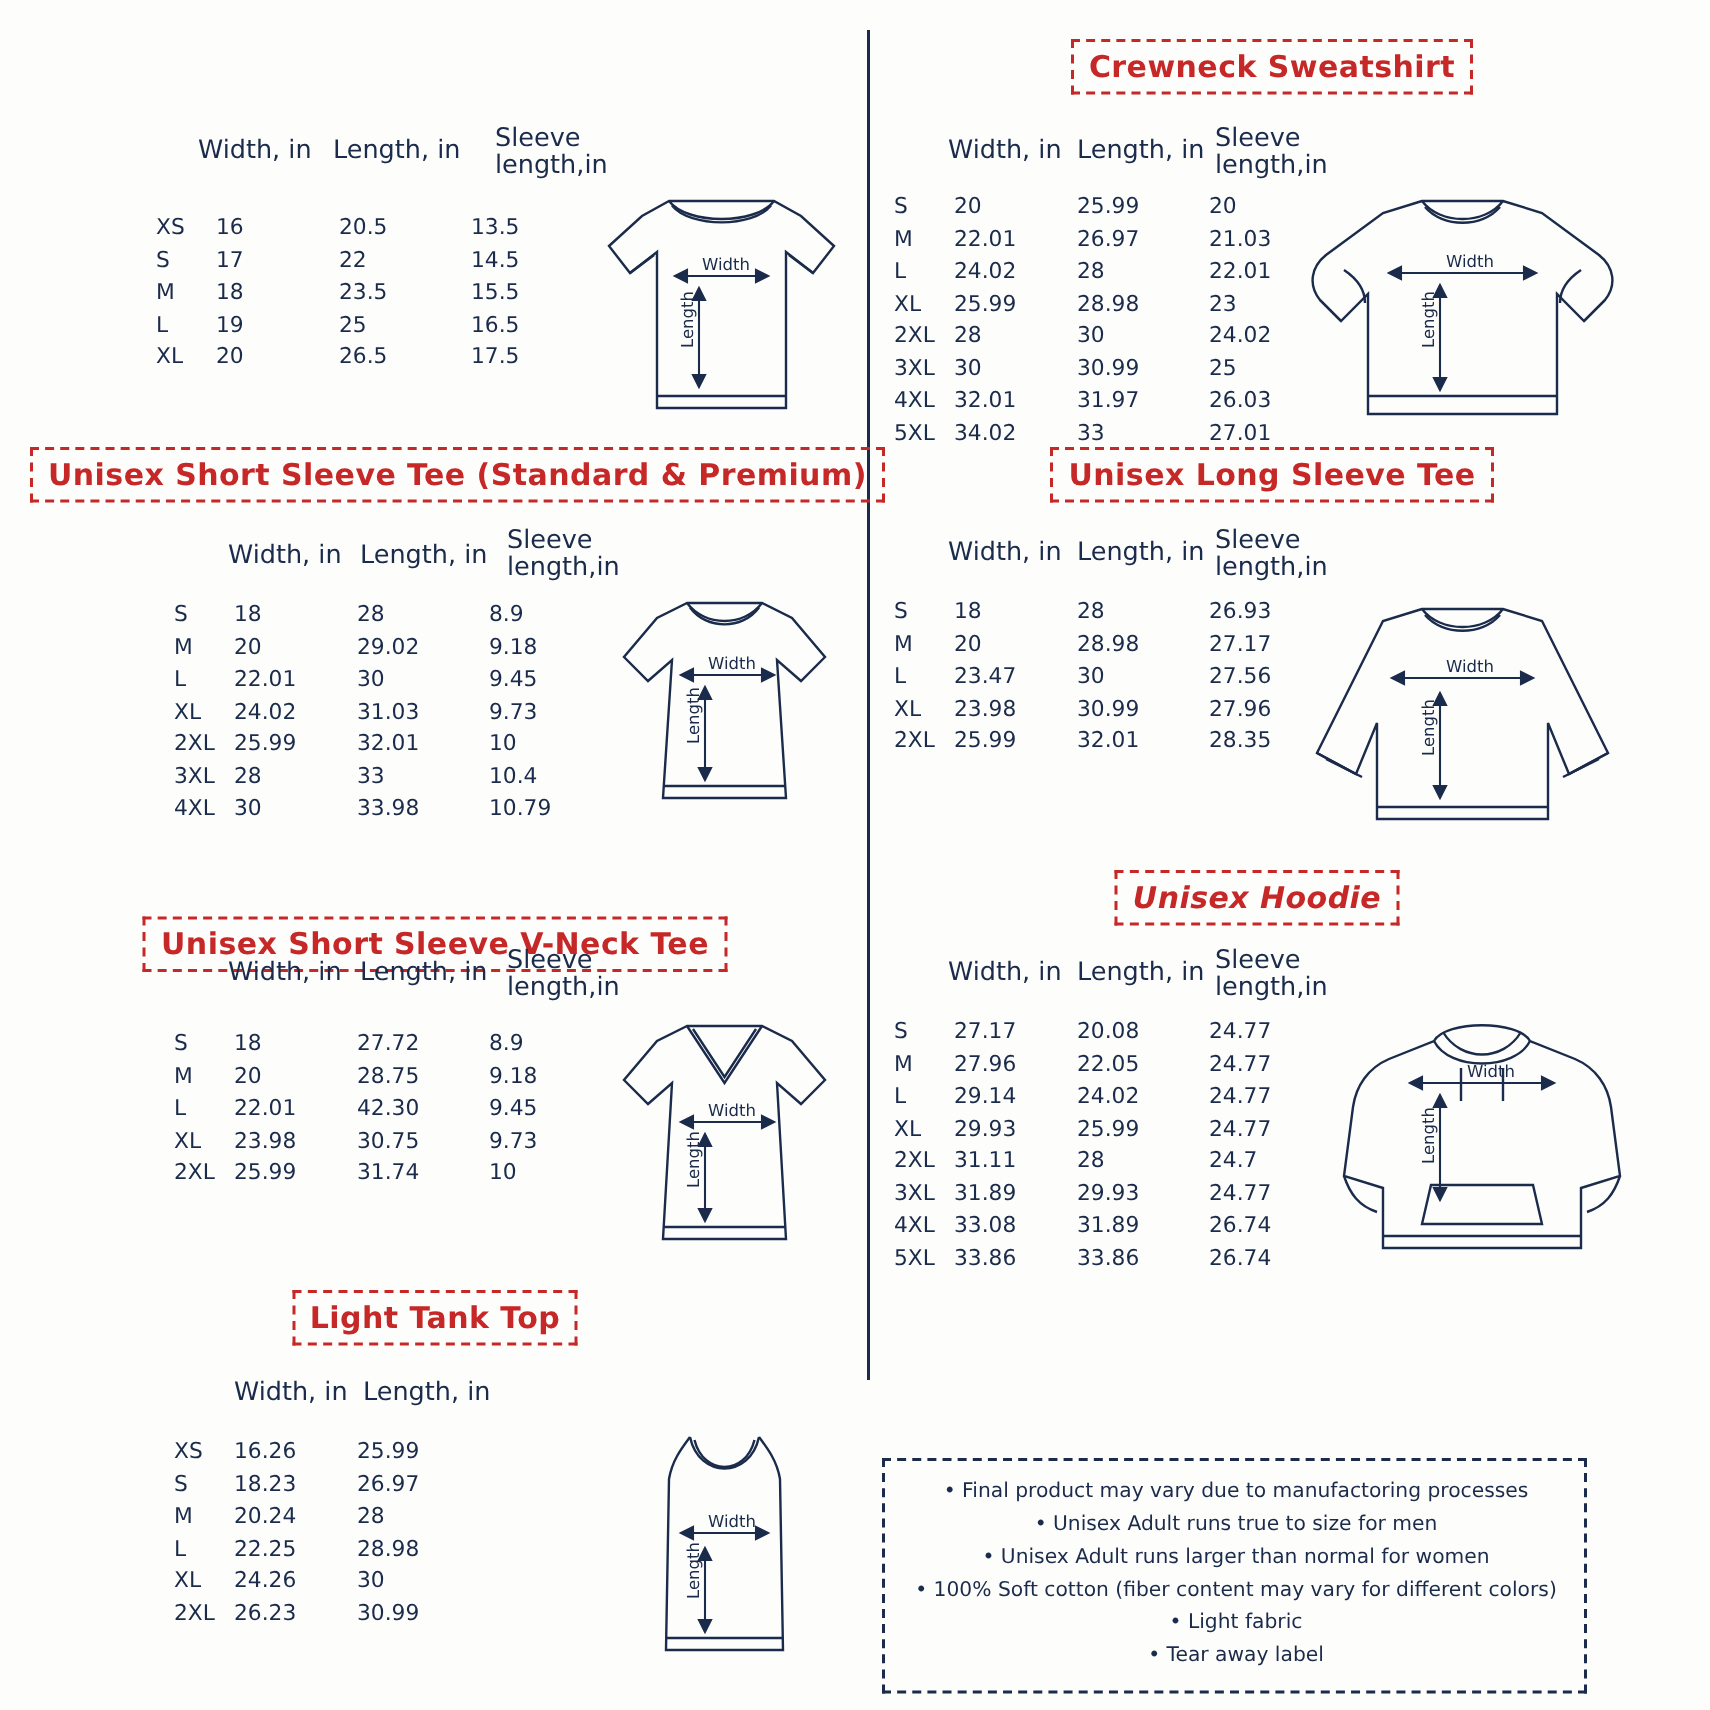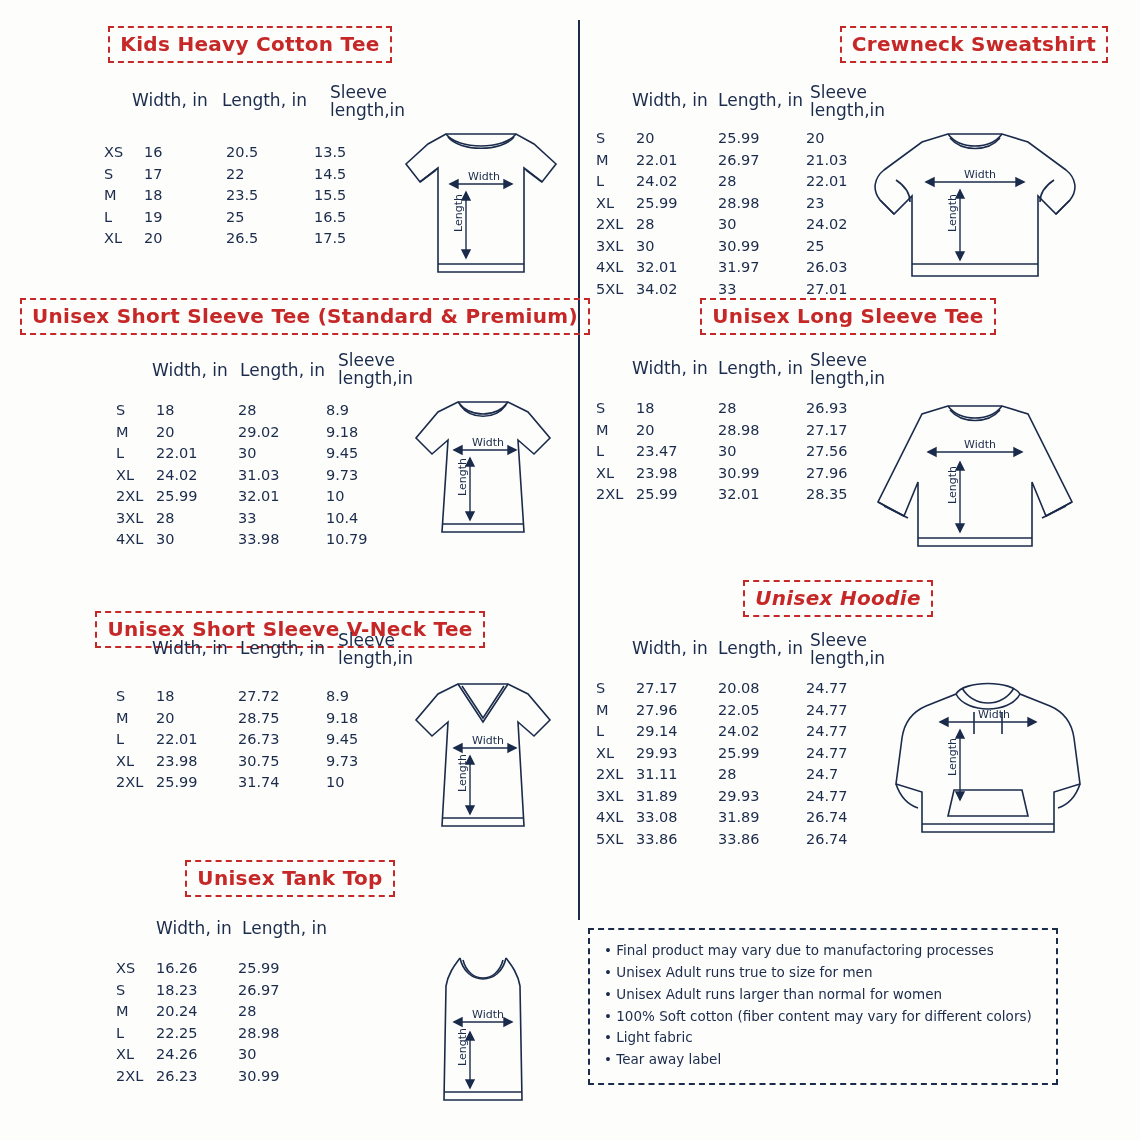--- a/index.html
+++ b/index.html
@@ -70,50 +70,46 @@
   td.c-size { width: 40px; }
   td.c-w { width: 82px; }
   td.c-l { width: 88px; }
   td.c-s { width: 60px; }
   .garment {
     position: absolute;
   }
   .notes {
     position: absolute;
     left: 588px;
-    top: 928px;
+    top: 972px;
     width: 470px;
     border: 2px dashed #1b2b4b;
     padding: 10px 12px 12px 14px;
     box-sizing: border-box;
+    text-align: center;
   }
   .notes div {
     font-size: 13.5px;
     line-height: 1.62;
     color: #1b2b4b;
     white-space: nowrap;
   }
   .lbl {
     font-size: 11px;
     fill: #1b2b4b;
   }
   svg { display:block; }
 </style>
 </head>
 <body>
 
 <div class="page">
 
   <div class="divider"></div>
 
-  <div class="section" style="left:20px; top:26px; width:550px;">
-    <div class="title-wrap" style="width:460px;">
-      <span class="sec-title">Kids Heavy Cotton Tee</span>
-    </div>
-  </div>
   <div class="hdr" style="left:132px; top:92px;">Width, in</div>
   <div class="hdr" style="left:222px; top:92px;">Length, in</div>
   <div class="hdr" style="left:330px; top:84px;">
     <span>Sleeve</span><br>
     <span>length,in</span>
   </div>
   <div class="tbl" style="left:104px; top:142px;">
     <table class="size">
       <tbody>
         <tr>
@@ -276,21 +272,21 @@
           </tr>
         <tr>
             <td class="c-size">M</td>
             <td class="c-w">20</td>
             <td class="c-l">28.75</td>
             <td class="c-s">9.18</td>
           </tr>
         <tr>
             <td class="c-size">L</td>
             <td class="c-w">22.01</td>
-            <td class="c-l">26.73</td>
+            <td class="c-l">42.30</td>
             <td class="c-s">9.45</td>
           </tr>
         <tr>
             <td class="c-size">XL</td>
             <td class="c-w">23.98</td>
             <td class="c-l">30.75</td>
             <td class="c-s">9.73</td>
           </tr>
         <tr>
             <td class="c-size">2XL</td>
@@ -318,21 +314,21 @@
         <polygon points="78,92 74,100 82,100" fill="#1b2b4b"></polygon>
         <polygon points="78,150 74,142 82,142" fill="#1b2b4b"></polygon>
       </g>
       <text class="lbl" x="80" y="80">Width</text>
       <text class="lbl" x="74" y="128" transform="rotate(-90 74,128)">Length</text>
     </svg>
   </div>
 
   <div class="section" style="left:20px; top:860px; width:550px;">
     <div class="title-wrap" style="width:540px;">
-      <span class="sec-title">Unisex Tank Top</span>
+      <span class="sec-title">Light Tank Top</span>
     </div>
   </div>
   <div class="hdr" style="left:156px; top:920px;">Width, in</div>
   <div class="hdr" style="left:242px; top:920px;">Length, in</div>
   <div class="tbl" style="left:116px; top:958px;">
     <table class="size">
       <tbody>
         <tr>
             <td class="c-size">XS</td>
             <td class="c-w">16.26</td>
@@ -382,21 +378,21 @@
         <line x1="66" y1="92" x2="66" y2="148"></line>
         <polygon points="66,92 62,100 70,100" fill="#1b2b4b"></polygon>
         <polygon points="66,148 62,140 70,140" fill="#1b2b4b"></polygon>
       </g>
       <text class="lbl" x="68" y="78">Width</text>
       <text class="lbl" x="62" y="126" transform="rotate(-90 62,126)">Length</text>
     </svg>
   </div>
 
   <div class="section" style="left:588px; top:26px; width:540px;">
-    <div class="title-wrap" style="width:520px;text-align:right;">
+    <div class="title-wrap" style="width:520px;">
       <span class="sec-title">Crewneck Sweatshirt</span>
     </div>
   </div>
   <div class="hdr" style="left:632px; top:92px;">Width, in</div>
   <div class="hdr" style="left:718px; top:92px;">Length, in</div>
   <div class="hdr" style="left:810px; top:84px;">
     <span>Sleeve</span><br>
     <span>length,in</span>
   </div>
   <div class="tbl" style="left:596px; top:128px;">

